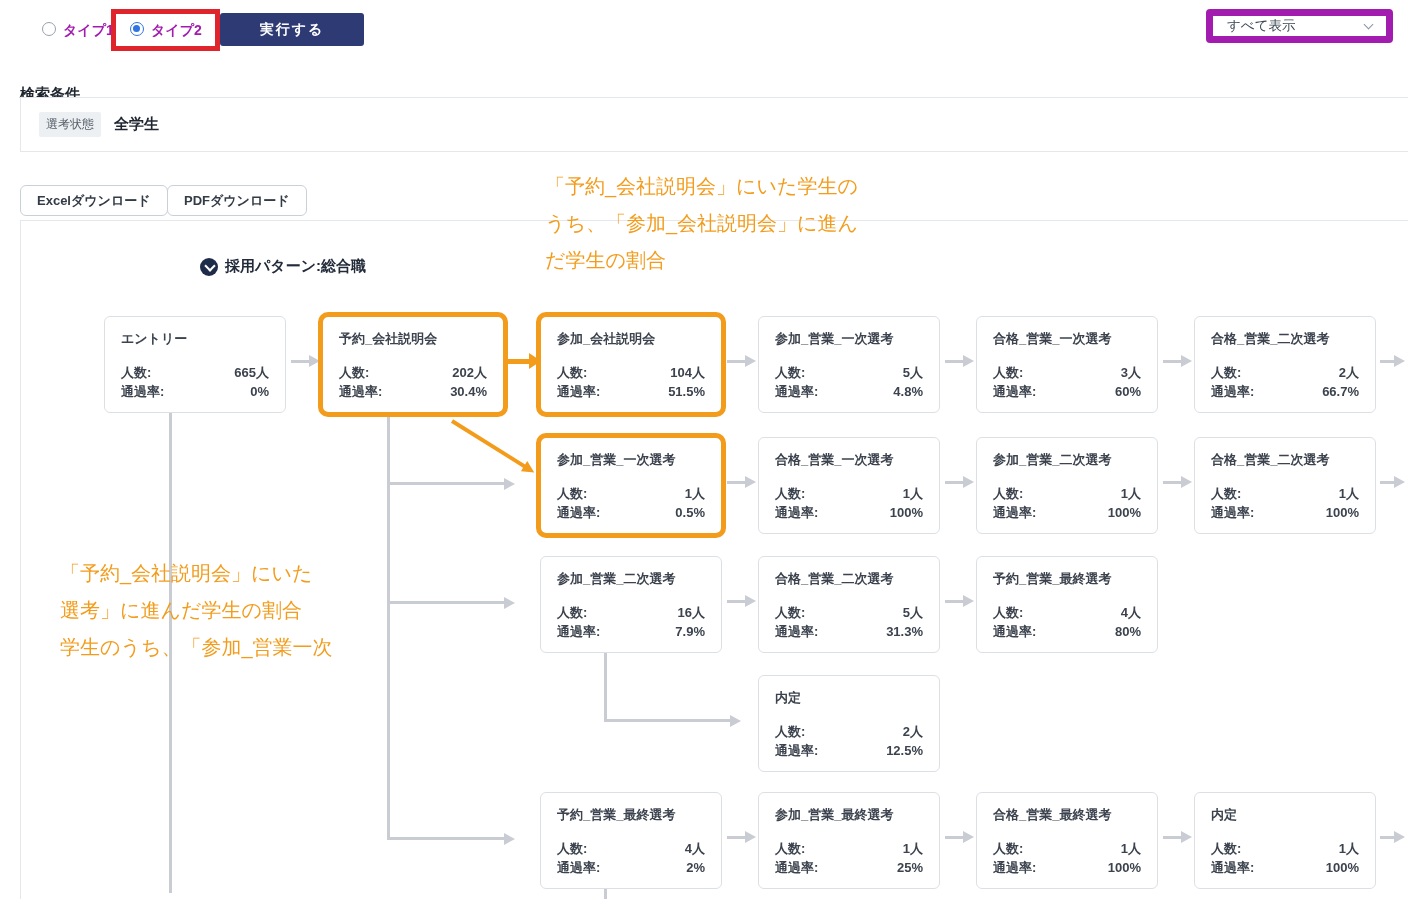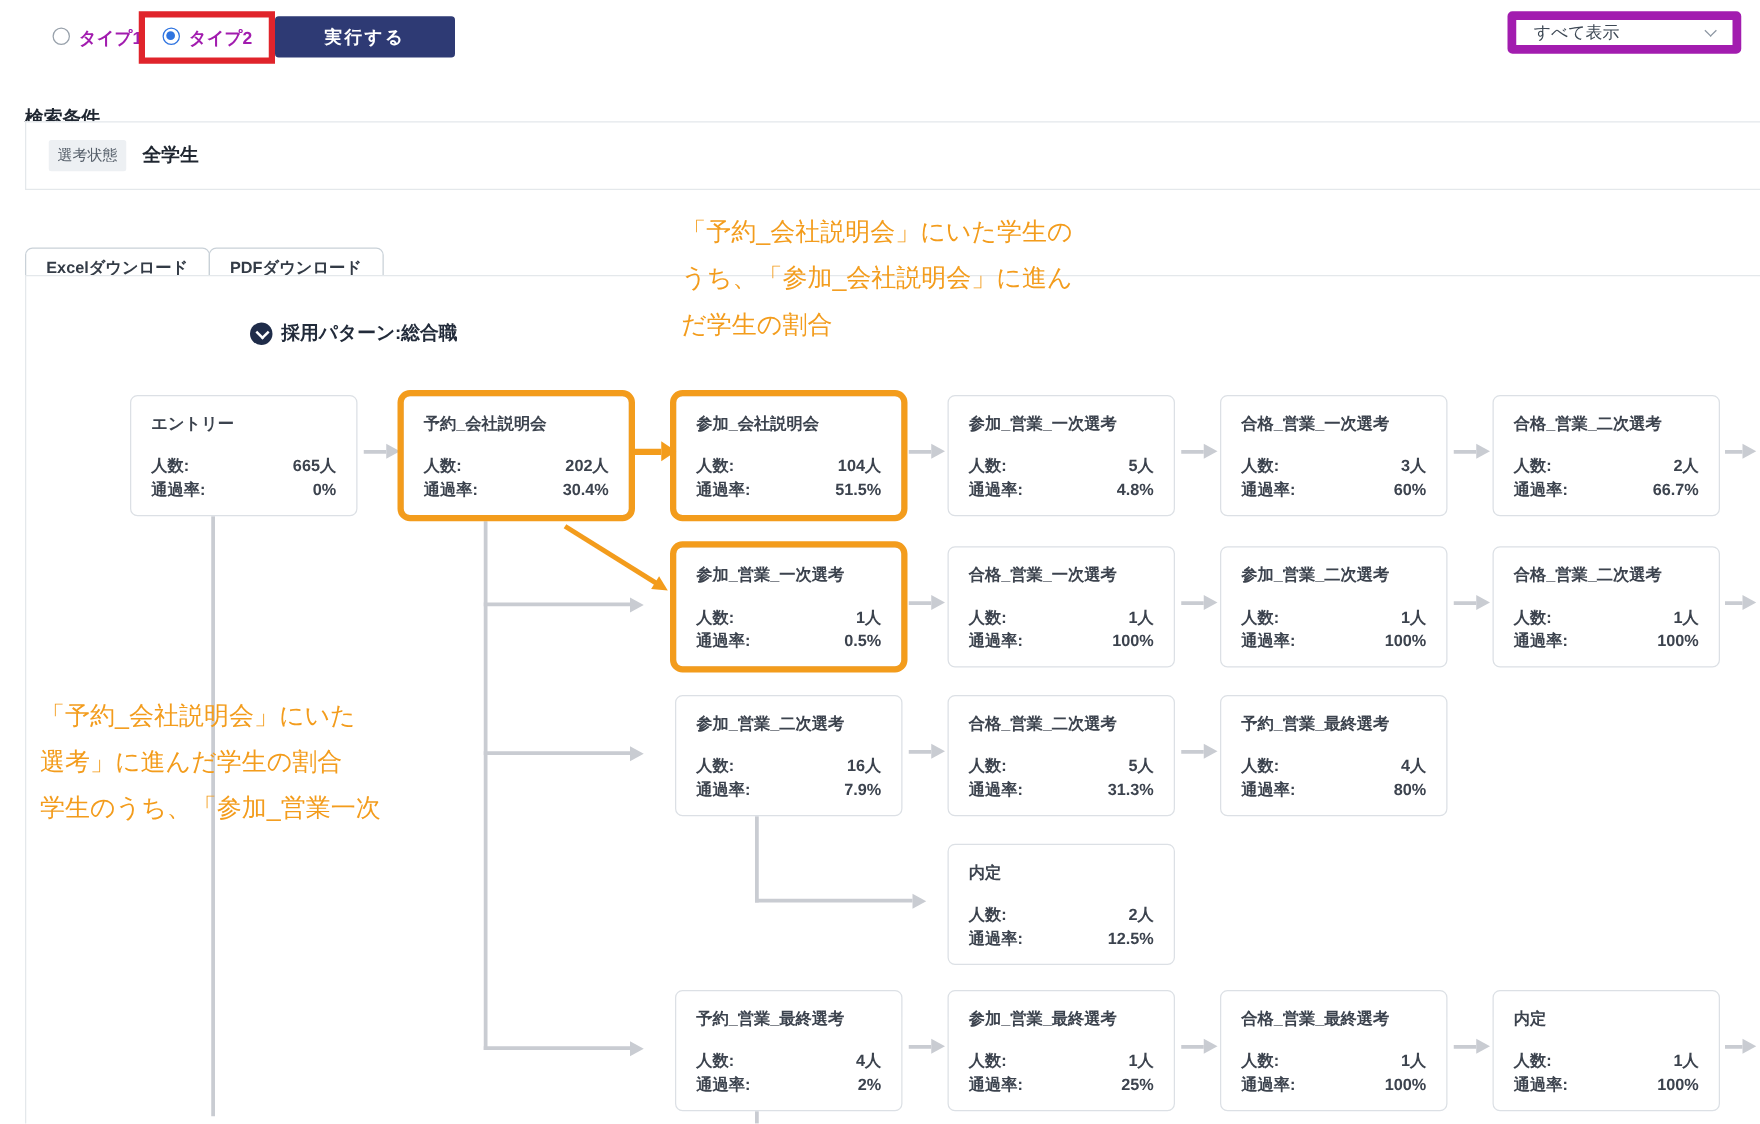--- a/index.html
+++ b/index.html
@@ -22,21 +22,21 @@
   #dropdown{position:absolute;left:1206px;top:9px;width:187px;height:34px;border:7px solid #a21caf;border-radius:4px;background:#fff;display:flex;align-items:center;justify-content:space-between;padding:0 14px;font-size:13.5px;color:#3D4854;cursor:pointer}
   .chev{width:7px;height:7px;border-right:1.8px solid #8B95A1;border-bottom:1.8px solid #8B95A1;transform:rotate(45deg);margin-top:-3px}
 
   
   #search-heading{position:absolute;left:20px;top:85px;font-size:15px;font-weight:700;color:var(--dark)}
   #search-box{position:absolute;left:20px;top:97px;width:1400px;height:55px;border:1px solid #E4E8EB;background:#fff;display:flex;align-items:center;gap:13px;padding:0 18px}
   .badge{background:#EDF0F3;color:#57606B;font-size:12px;padding:4px 7px;border-radius:2px}
   .badge-val{font-size:15px;font-weight:700;color:var(--dark)}
 
   
-  .dl-btn{position:absolute;top:198px;height:31px;background:#fff;border:1px solid #C9D1D8;border-radius:6px;font-size:13px;font-weight:700;color:#333B46;padding:0 16px;cursor:pointer}
+  .dl-btn{position:absolute;top:185px;height:31px;background:#fff;border:1px solid #C9D1D8;border-radius:6px;font-size:13px;font-weight:700;color:#333B46;padding:0 16px;cursor:pointer}
   #dl-excel{left:20px}
   #dl-pdf{left:167px}
 
   
   #panel{position:absolute;left:20px;top:220px;width:1400px;height:690px;border:1px solid #E4E8EB;background:#fff}
   #pattern-heading{position:absolute;left:200px;top:257px;display:flex;align-items:center;gap:7px;font-size:15px;font-weight:700;color:#222B3A;cursor:pointer;z-index:2}
   .chev-circle{width:18px;height:18px;border-radius:50%;background:#1F2C49;position:relative;flex:0 0 auto}
   .chev-circle::after{content:"";position:absolute;left:5.5px;top:4.5px;width:6px;height:6px;border-right:2px solid #fff;border-bottom:2px solid #fff;transform:rotate(45deg)}
 
   
@@ -48,21 +48,21 @@
   
   .vline{position:absolute;width:3px;background:var(--line);z-index:1}
   .hline{position:absolute;height:3px;background:var(--line);z-index:1}
   .hline.orange{height:5px;background:var(--orange);z-index:3}
   .ahead{position:absolute;width:0;height:0;border-top:6px solid transparent;border-bottom:6px solid transparent;border-left:11px solid var(--line);z-index:1}
   .ahead.orange-head{border-top:8px solid transparent;border-bottom:8px solid transparent;border-left:12px solid var(--orange);z-index:3}
 
   
   .annot{position:absolute;color:var(--orange);font-size:20px;line-height:37px;z-index:4}
   #annot-top{left:545px;top:168px}
-  #annot-left{left:32px;top:555px}
+  #annot-left{left:60px;top:555px}
   #diag-arrow{position:absolute;left:452px;top:419px;width:86px;height:4px;background:var(--orange);transform:rotate(32deg);transform-origin:0 50%;z-index:4}
   #diag-arrow::after{content:"";position:absolute;right:-11px;top:-4px;width:0;height:0;border-top:6px solid transparent;border-bottom:6px solid transparent;border-left:12px solid var(--orange)}
 </style>
 </head>
 <body>
 
 <div id="page">
 
   <label class="radio-wrap" id="radio1">
     <span class="radio"></span>

